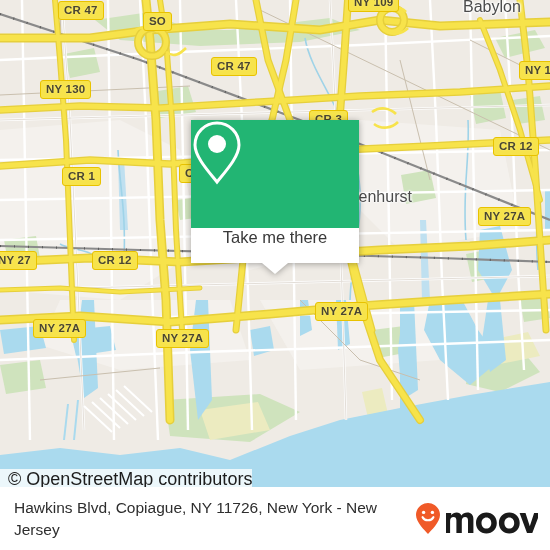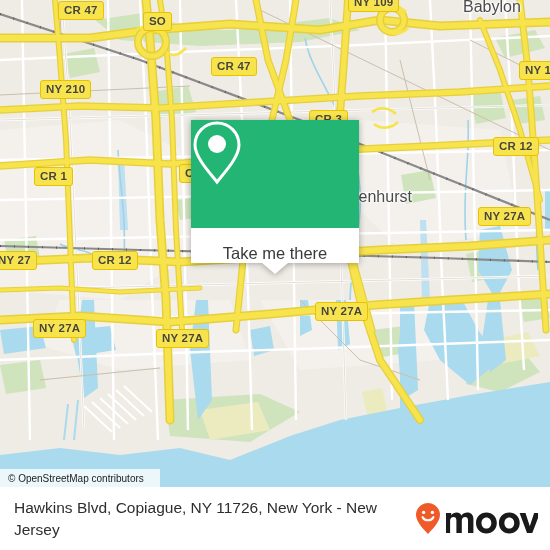--- a/index.html
+++ b/index.html
@@ -51,21 +51,21 @@
     filter: drop-shadow(0 1px 3px rgba(0,0,0,.33));
   }
   #callout-head {
     height: 108px;
     background: #22b573;
     display: flex; align-items: center; justify-content: center;
   }
   #callout-foot {
     height: 35px;
     background: #ffffff;
-    display: flex; align-items: flex-end; justify-content: center;
+    display: flex; align-items: flex-start; justify-content: center;
   }
   #callout-label {
     color: #3a3a3a;
     font-size: 16.5px;
   }
   #callout-tail {
     position: absolute;
     left: 50%; top: 143px;
     transform: translateX(-50%);
     width: 0; height: 0;
@@ -73,23 +73,23 @@
     border-right: 13px solid transparent;
     border-top: 11px solid #ffffff;
   }
 
   
   #osm-attr {
     position: absolute;
     left: 0; top: 469px;
     background: rgba(255,255,255,.78);
     color: #1c1c1c;
-    font-size: 10px;
+    font-size: 18px;
     line-height: 18px;
-    padding: 1px 16px 1px 8px;
+    padding: 1px 0 1px 8px;
     white-space: nowrap;
   }
 
   
   #footer {
     position: absolute; left: 0; top: 487px;
     width: 550px; height: 63px;
     background: #ffffff;
     display: flex; align-items: center; border-radius: 14px;
   }
@@ -315,25 +315,25 @@
       </g>
     </svg>
 
     <div class="place" style="left:463px; top:-2px;">Babylon</div>
     <div class="place" style="left:355px; top:188px;">lenhurst</div>
 
     <div class="shield" style="left:22px;  top:1px;margin-left:36px;">CR 47</div>
     <div class="shield" style="left:120px; top:12px;margin-left:23px;">SO</div>
     <div class="shield" style="left:348px; top:-7px;">NY 109</div>
     <div class="shield" style="left:211px; top:57px;">CR 47</div>
-    <div class="shield" style="left:40px;  top:80px;">NY 210</div>
+    <div class="shield" style="left:40px;  top:80px;">NY 130</div>
     <div class="shield" style="left:519px; top:61px;">NY 1</div>
     <div class="shield" style="left:309px; top:110px;">CR 3</div>
     <div class="shield" style="left:493px; top:137px;">CR 12</div>
-    <div class="shield" style="left:34px;  top:167px;">CR 1</div>
+    <div class="shield" style="left:62px;  top:167px;">CR 1</div>
     <div class="shield" style="left:179px; top:164px;">C</div>
     <div class="shield" style="left:478px; top:207px;">NY 27A</div>
     <div class="shield" style="left:-8px;  top:251px;">NY 27</div>
     <div class="shield" style="left:92px;  top:251px;">CR 12</div>
     <div class="shield" style="left:315px; top:302px;">NY 27A</div>
     <div class="shield" style="left:33px;  top:319px;">NY 27A</div>
     <div class="shield" style="left:156px; top:329px;">NY 27A</div>
 
     <div id="callout">
       <div id="callout-head">

